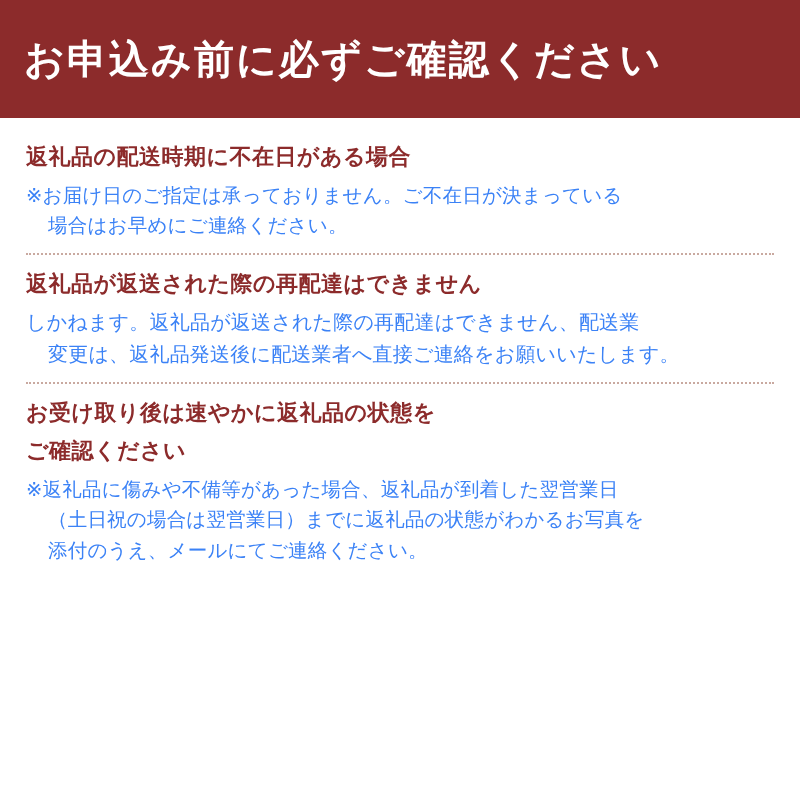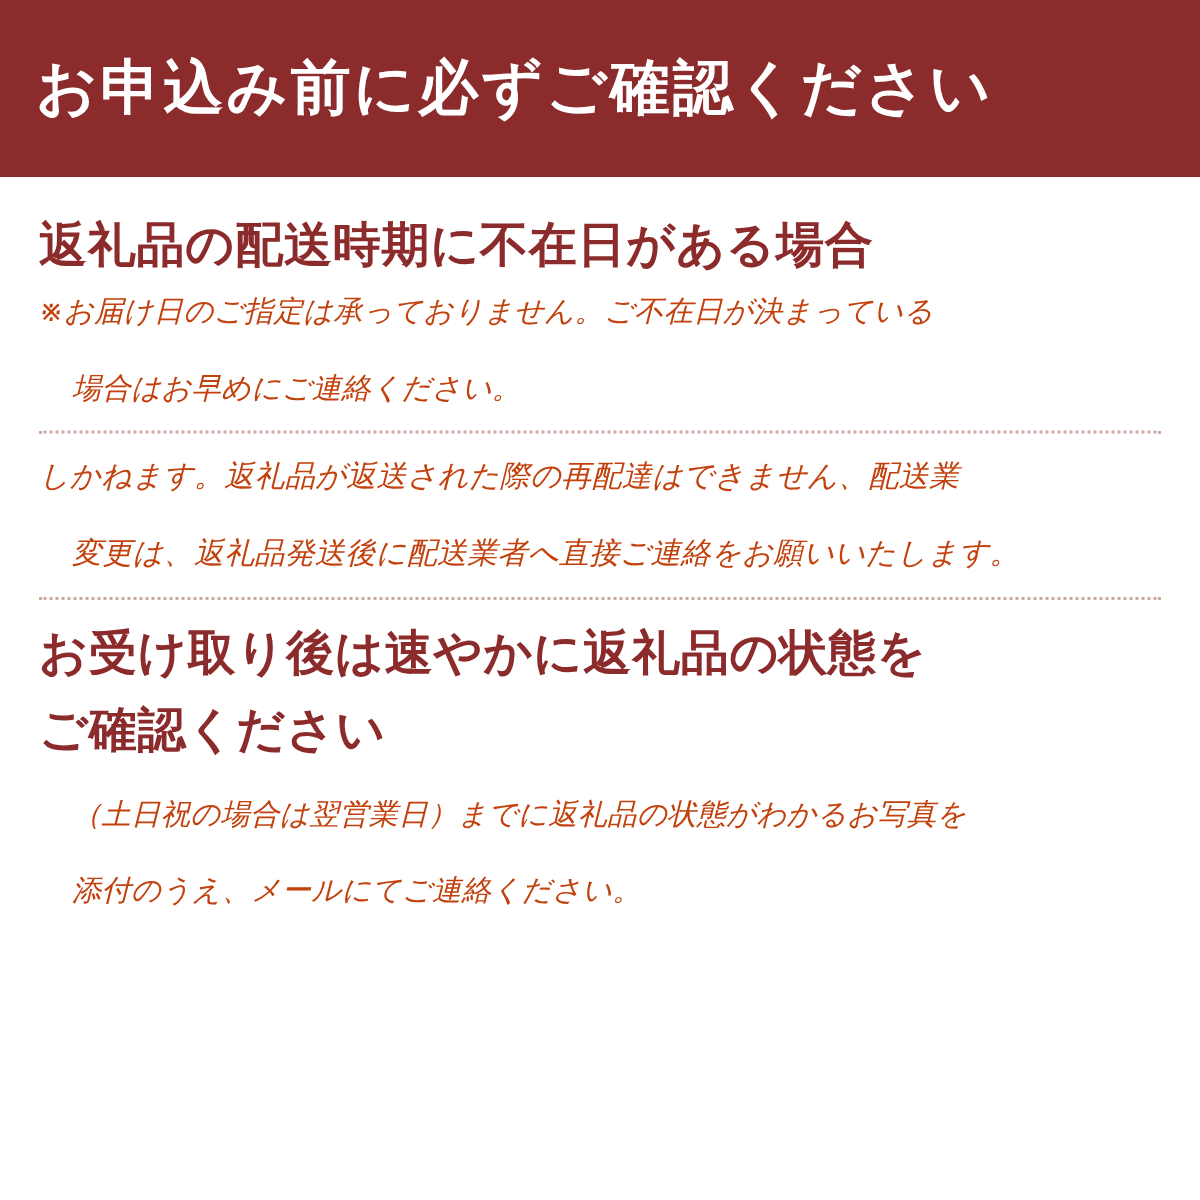--- a/index.html
+++ b/index.html
@@ -43,39 +43,37 @@
     box-sizing: border-box;
   }
   .section {
     padding: 14px 0 12px 0;
   }
   .section + .section {
     border-top: 2px dotted #c9a9a0;
   }
   .section-heading {
     color: #8c2b2b;
-    font-size: 32px;
+    font-size: 22px;
     font-weight: bold;
     line-height: 1.35;
     letter-spacing: 0.5px;
     margin: 0 0 8px 0;
   }
   .section-body {
-    color: #c2410c;
+    color: #3b82f6;
     font-size: 19.5px;
     line-height: 1.58;
     letter-spacing: 0.2px;
-    font-style: italic;
   }
   .line {
     white-space: nowrap;
   }
   .indent-1 {
     padding-left: 22px;
-    margin-top: 20px;
   }
   .sec-2 .section-body {
     font-size: 20px;
   }
   .sec-3 .section-body {
     font-size: 19.5px;
   }
 </style>
 </head>
 <body>
@@ -90,29 +88,31 @@
 
     <div class="section sec-1">
       <h2 class="section-heading">返礼品の配送時期に不在日がある場合</h2>
       <div class="section-body">
         <div class="line">※お届け日のご指定は承っておりません。ご不在日が決まっている</div>
         <div class="line indent-1">場合はお早めにご連絡ください。</div>
       </div>
     </div>
 
     <div class="section sec-2">
+      <h2 class="section-heading">返礼品が返送された際の再配達はできません</h2>
       <div class="section-body">
         <div class="line">しかねます。返礼品が返送された際の再配達はできません、配送業</div>
         <div class="line indent-1">変更は、返礼品発送後に配送業者へ直接ご連絡をお願いいたします。</div>
       </div>
     </div>
 
     <div class="section sec-3">
       <h2 class="section-heading">お受け取り後は速やかに返礼品の状態を</h2>
       <h2 class="section-heading">ご確認ください</h2>
       <div class="section-body">
+        <div class="line">※返礼品に傷みや不備等があった場合、返礼品が到着した翌営業日</div>
         <div class="line indent-1">（土日祝の場合は翌営業日）までに返礼品の状態がわかるお写真を</div>
         <div class="line indent-1">添付のうえ、メールにてご連絡ください。</div>
       </div>
     </div>
 
   </div>
 </div>
 
 </body></html>

